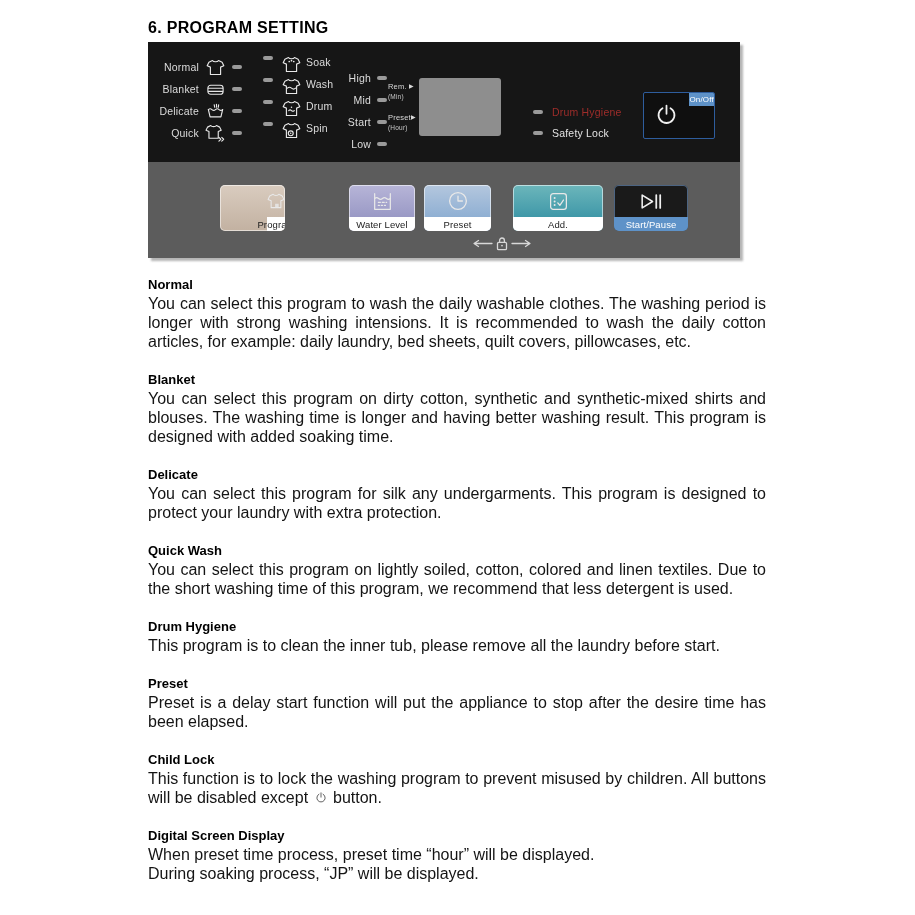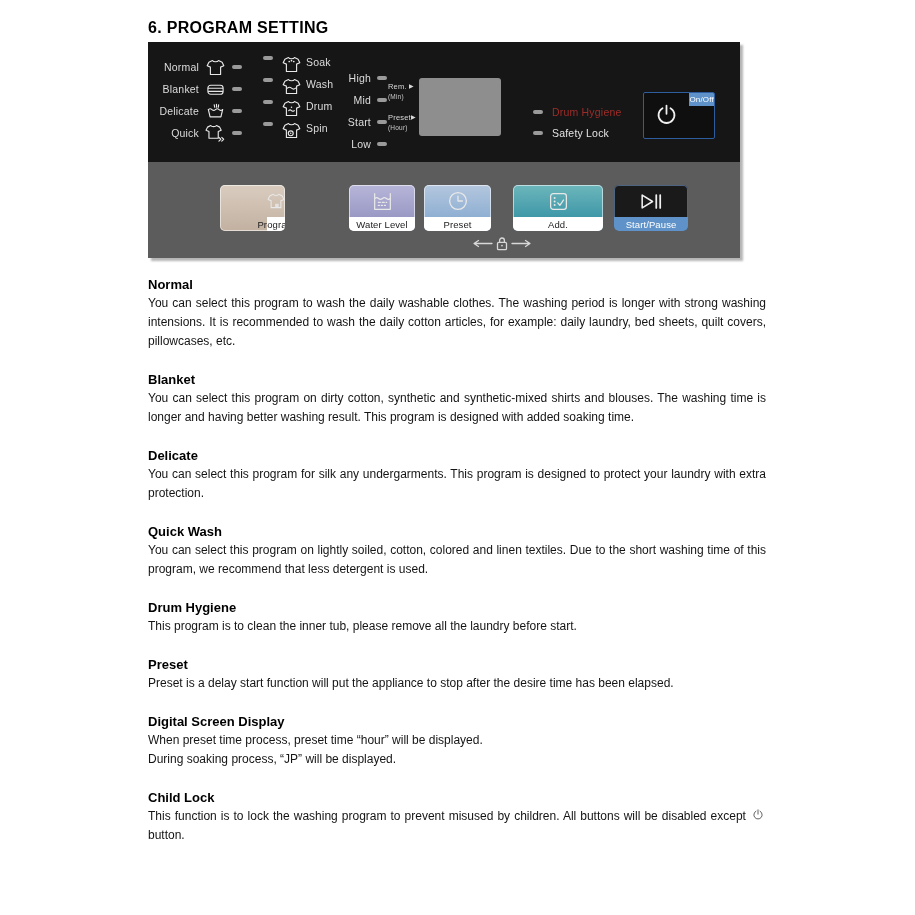--- a/index.html
+++ b/index.html
@@ -61,21 +61,21 @@
   .btn-preset{left:276px;width:67px;background:linear-gradient(#b4c7de,#7fa5ce);}
   .btn-add{left:365px;width:90px;background:linear-gradient(#6cb6bb,#2c8ba0);}
   .btn-start{left:466px;width:74px;background:#1a1a1a;box-shadow:inset 0 0 0 1px rgba(110,150,200,.6);}
   .btn-start .bband{background:#5e92c8;color:#fff;}
   .lock-ind{position:absolute;left:316px;top:73px;}
   
   .doc{position:absolute;left:148px;top:258px;width:618px;}
   .doc section{margin-top:19px;}
   .doc section.first{margin-top:17px;}
   .doc h3{margin:0;font-size:13px;line-height:19px;font-weight:bold;color:#000;}
-  .doc p{margin:0;font-size:12px;line-height:19px;text-align:justify;color:#141414;}
+  .doc p{margin:0;font-size:16px;line-height:19px;text-align:justify;color:#141414;}
   .doc p.noj{text-align:left;}
   .inline-power{vertical-align:-1px;margin:0 2px;}
   .inline-power path{fill:none;stroke:#222;stroke-width:1.3;stroke-linecap:round;}
   .page-num{
     position:absolute;left:148px;top:924px;width:618px;text-align:left;
     font-family:Liberation Mono, monospace;font-size:10px;color:#222;
   }
 </style>
 </head>
 <body>
@@ -311,28 +311,28 @@
   </section>
   <section>
     <h3>Drum Hygiene</h3>
     <p>This program is to clean the inner tub, please remove all the laundry before start.</p>
   </section>
   <section>
     <h3>Preset</h3>
     <p>Preset is a delay start function will put the appliance to stop after the desire time has been elapsed.</p>
   </section>
   <section>
-    <h3>Digital Screen Display</h3>
-    <p class="noj">When preset time process, preset time “hour” will be displayed.</p>
-    <p class="noj">During soaking process, “JP” will be displayed.</p>
-  </section>
-  <section>
     <h3>Child Lock</h3>
     <p><span>This function is to lock the washing program to prevent misused by children. All buttons will be disabled except</span>
       <svg class="inline-power" width="12" height="12" viewBox="0 0 22 22">
           <path d="M7.2 4 A7.6 7.6 0 1 0 14.8 4"></path>
           <path d="M11 1.6 V9.4"></path>
         </svg>
       <span>button.</span></p>
   </section>
+  <section>
+    <h3>Digital Screen Display</h3>
+    <p class="noj">When preset time process, preset time “hour” will be displayed.</p>
+    <p class="noj">During soaking process, “JP” will be displayed.</p>
+  </section>
 </main>
 
 <div class="page-num">11</div>
 
 </body></html>

